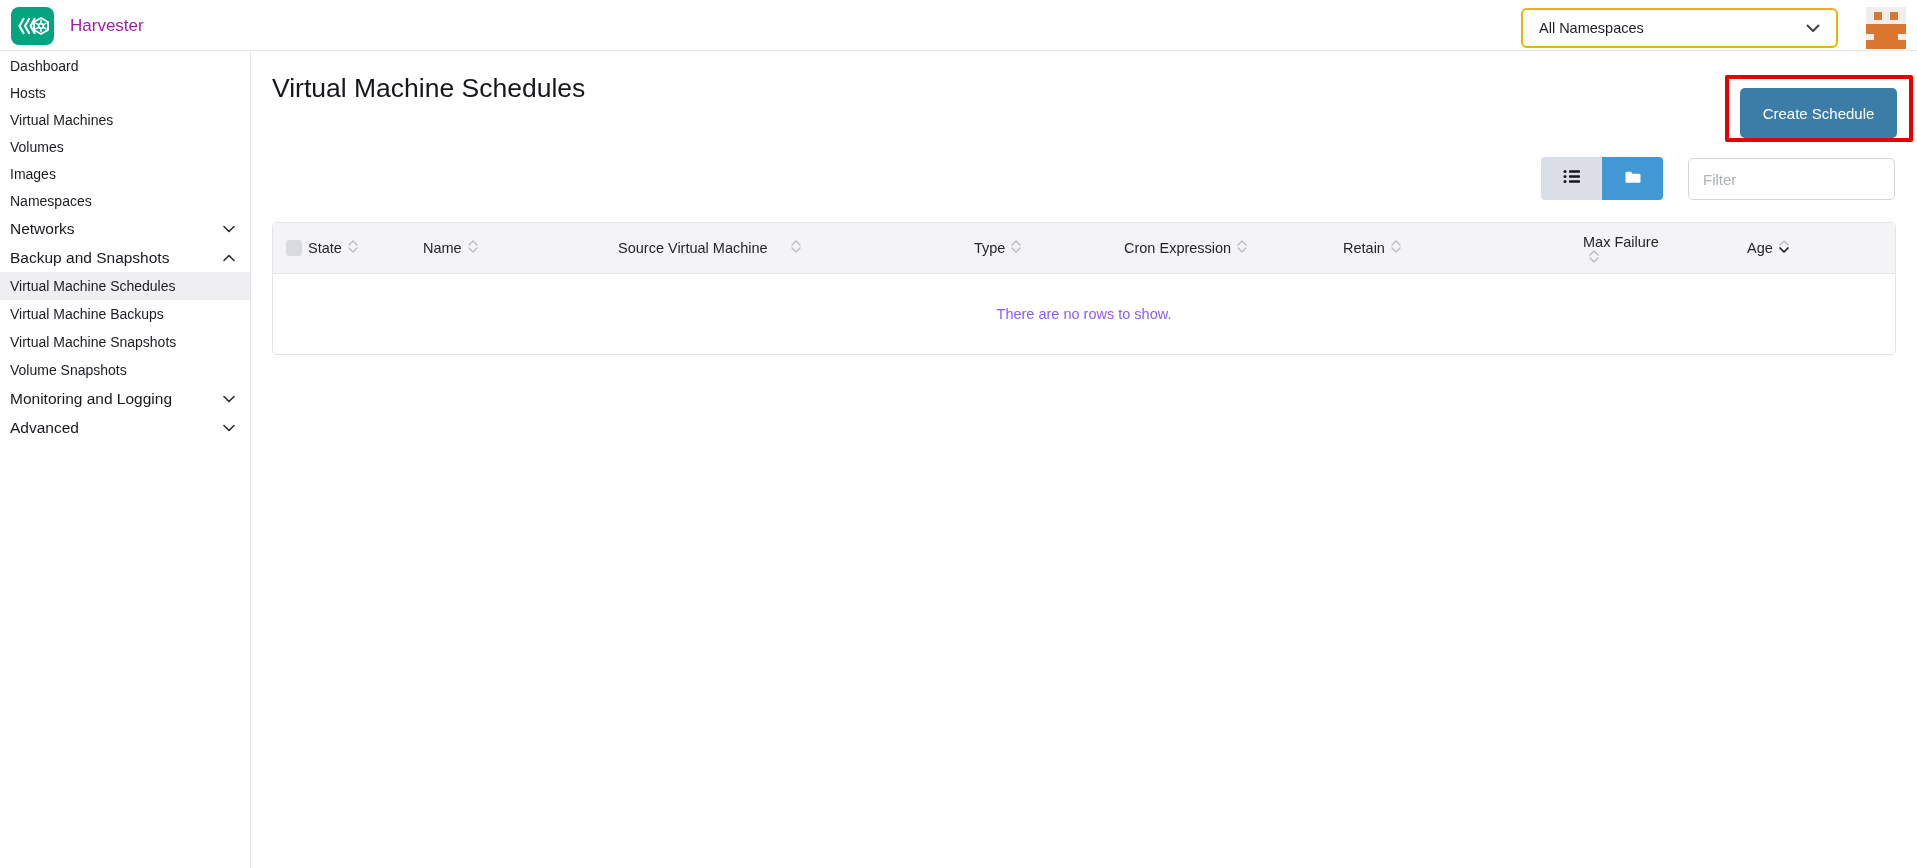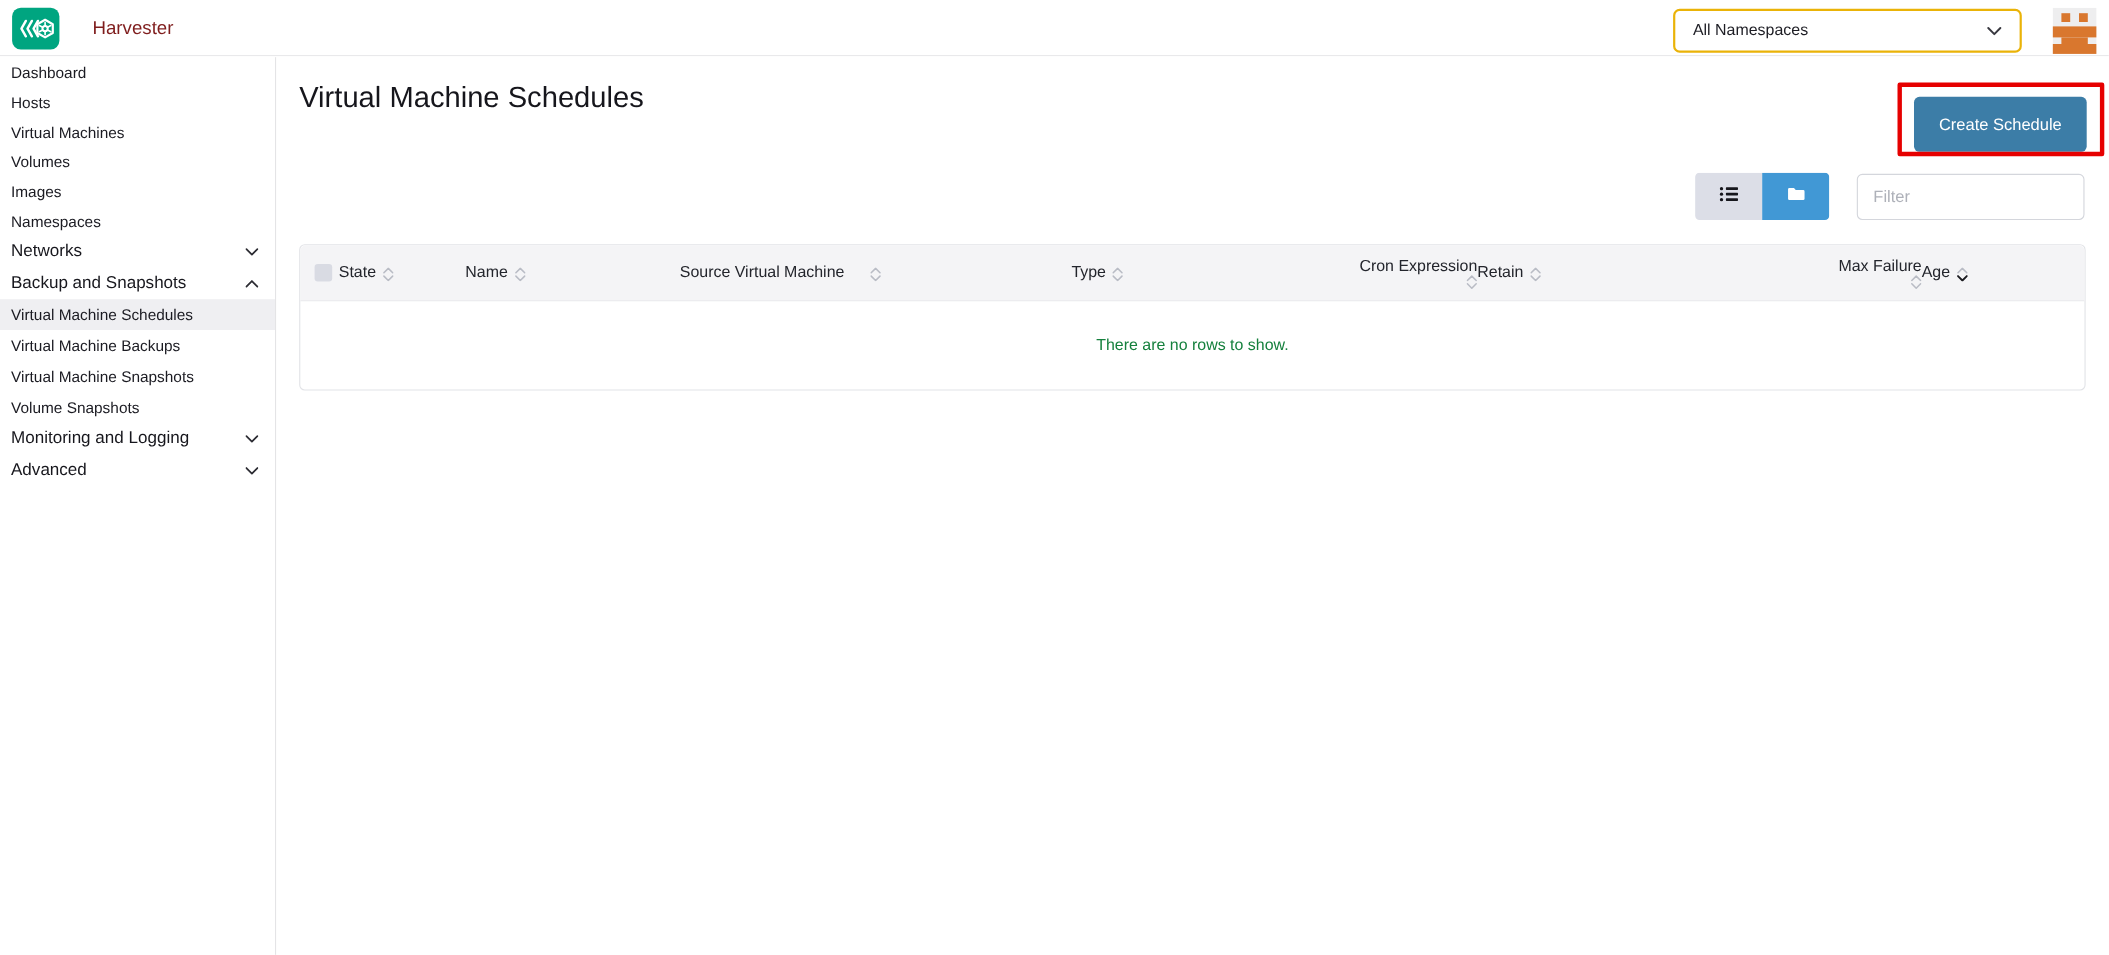--- a/index.html
+++ b/index.html
@@ -4,21 +4,21 @@
 <style>
   * { margin:0; padding:0; box-sizing:border-box; }
   html,body { width:1917px; height:868px; background:#fff; overflow:hidden;
     font-family:"Liberation Sans", sans-serif; color:#141419; }
 
   
   .topbar { position:absolute; left:0; top:0; width:1917px; height:51px;
     background:#fff; border-bottom:1px solid #e9e9eb; z-index:5; }
   .brand { position:absolute; left:11px; top:7px; height:38px; display:flex; align-items:center; cursor:pointer; }
   .logo { width:43px; height:38px; border-radius:8px; background:#00a580; display:flex; align-items:center; justify-content:center; }
-  .app-title { margin-left:30px; font-size:17px; color:#7f1d1d; }
+  .app-title { margin-left:16px; font-size:17px; color:#a21caf; }
   .ns-select { position:absolute; left:1521px; top:8px; width:317px; height:40px;
     border:2px solid #eab308; border-radius:6px; background:#fff;
     display:flex; align-items:center; justify-content:space-between; padding:0 16px; cursor:pointer; }
   .ns-select .val { font-size:14.5px; color:#1d1d24; }
   .avatar { position:absolute; left:1866px; top:7px; width:40px; height:42px; cursor:pointer; }
 
   
   .sidebar { position:absolute; left:0; top:52px; width:251px; height:816px;
     background:#fff; border-right:1px solid #e4e4e6; }
   .nav-item, .nav-group, .nav-sub { display:flex; align-items:center; padding:0 15px 0 10px; cursor:pointer; }
@@ -47,30 +47,30 @@
   .filter-input { position:absolute; left:1688px; top:158px; width:207px; height:42px;
     border:1px solid #d4d6dc; border-radius:5px; padding:0 14px; font-size:15px; color:#8b5cf6;
     font-family:"Liberation Sans", sans-serif; outline:none; }
   .filter-input::placeholder { color:#aeb1b9; }
 
   
   .table { position:absolute; left:272px; top:222px; width:1624px;
     border:1px solid #e2e3e7; border-radius:5px; background:#fff; }
   .thead { height:51px; background:#f4f4f6; border-bottom:1px solid #e2e3e7;
     border-radius:5px 5px 0 0; display:flex; align-items:center; font-size:14.5px; color:#23252c; }
-  .th { display:flex; align-items:flex-end; cursor:pointer; }
+  .th { display:flex; align-items:flex-start; cursor:pointer; }
   .c0 { width:35px; padding-left:13px; cursor:default; }
   .c1 { width:115px; } .c2 { width:195px; } .c3 { width:356px;gap:17px; } .c4 { width:150px; }
-  .c5 { width:219px;flex-direction:column; } .c6 { width:240px; } .c7 { width:164px;flex-direction:column; } .c8 { flex:1; }
+  .c5 { width:219px; } .c6 { width:240px; } .c7 { width:164px;flex-direction:column; } .c8 { flex:1; }
   .checkbox { width:16px; height:16px; background:#d9dbe3; border-radius:3px; cursor:pointer; }
   .sort { display:inline-flex; flex-direction:column; margin-left:6px; gap:1px; }
   .sort svg path { stroke:#b9bcc5; stroke-width:1.4; fill:none; stroke-linecap:round; stroke-linejoin:round; }
   .sort.desc svg.down path { stroke:#1b1b20; stroke-width:1.7; }
   .tbody { height:80px; display:flex; align-items:center; justify-content:center;
-    font-size:14.5px; color:#15803d; border-radius:0 0 5px 5px; }
+    font-size:14.5px; color:#8b5cf6; border-radius:0 0 5px 5px; }
 </style>
 </head>
 <body>
 
 <header class="topbar">
   <div class="brand">
     <div class="logo">
       <svg width="43" height="38" viewBox="0 0 43 38">
         <g stroke="#fff" stroke-width="2.2" fill="none" stroke-linecap="round" stroke-linejoin="round">
           <path d="M12.5 12 L8.5 19 L12.5 26"></path>

